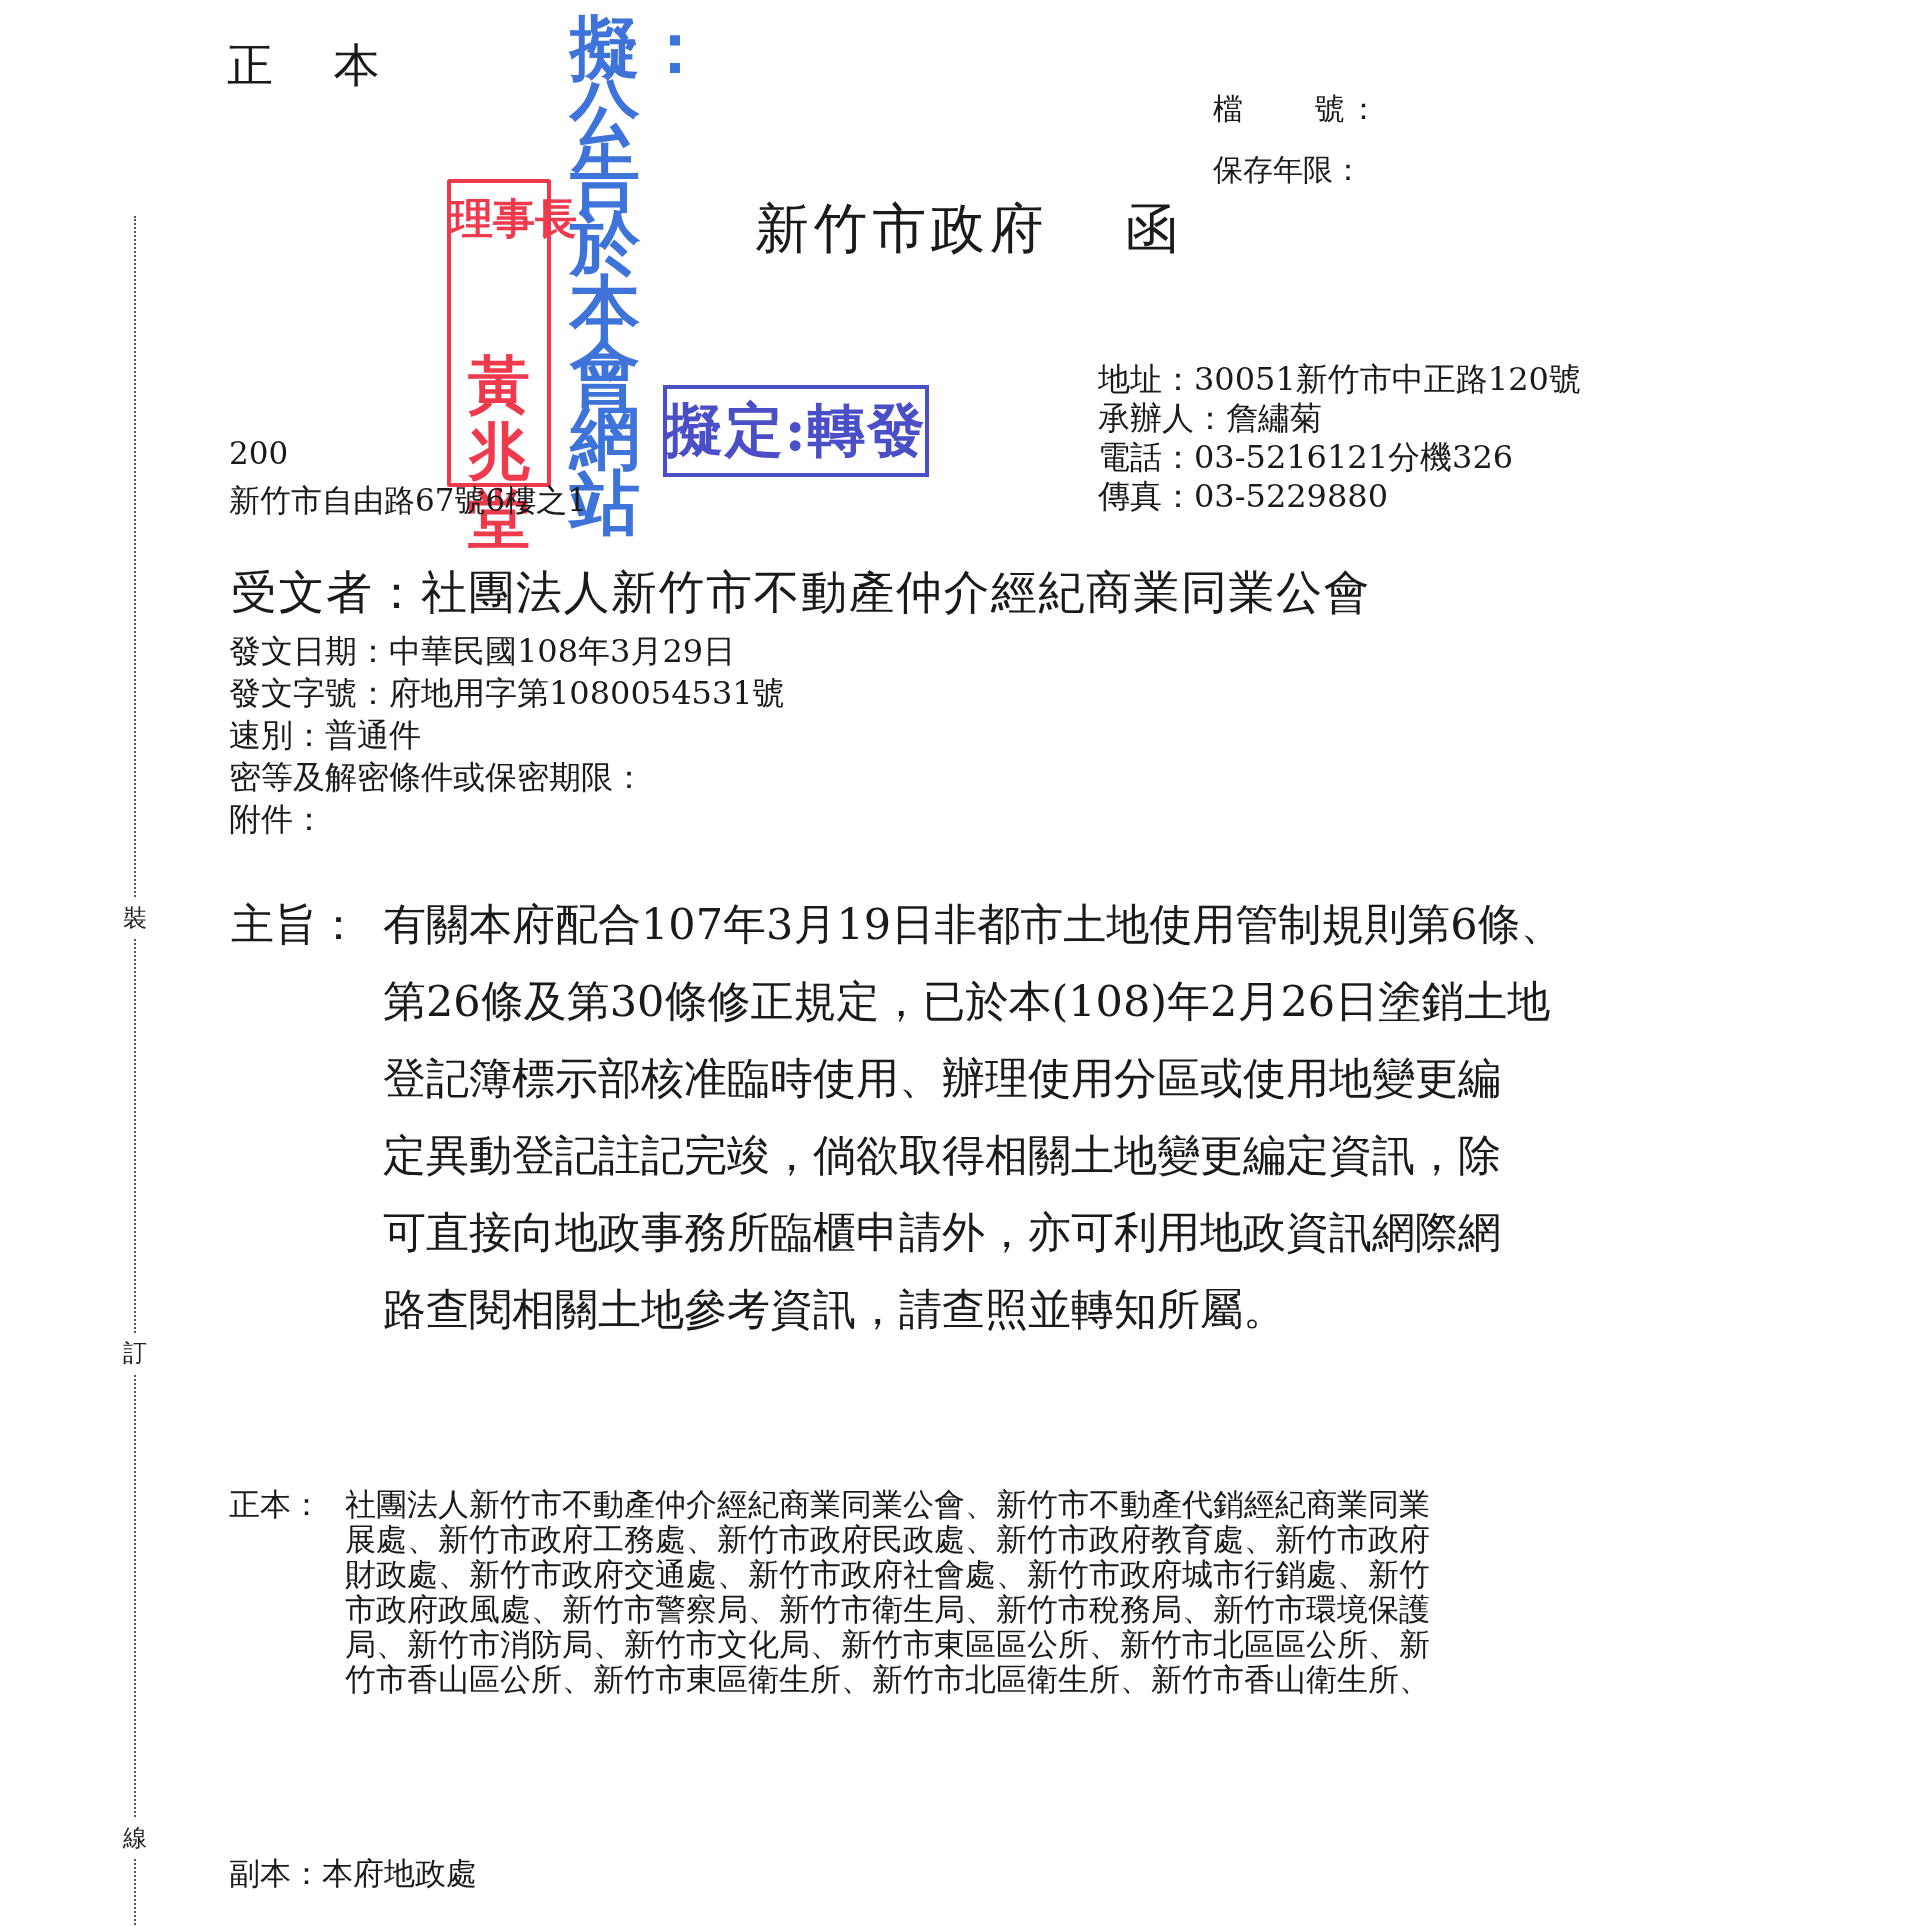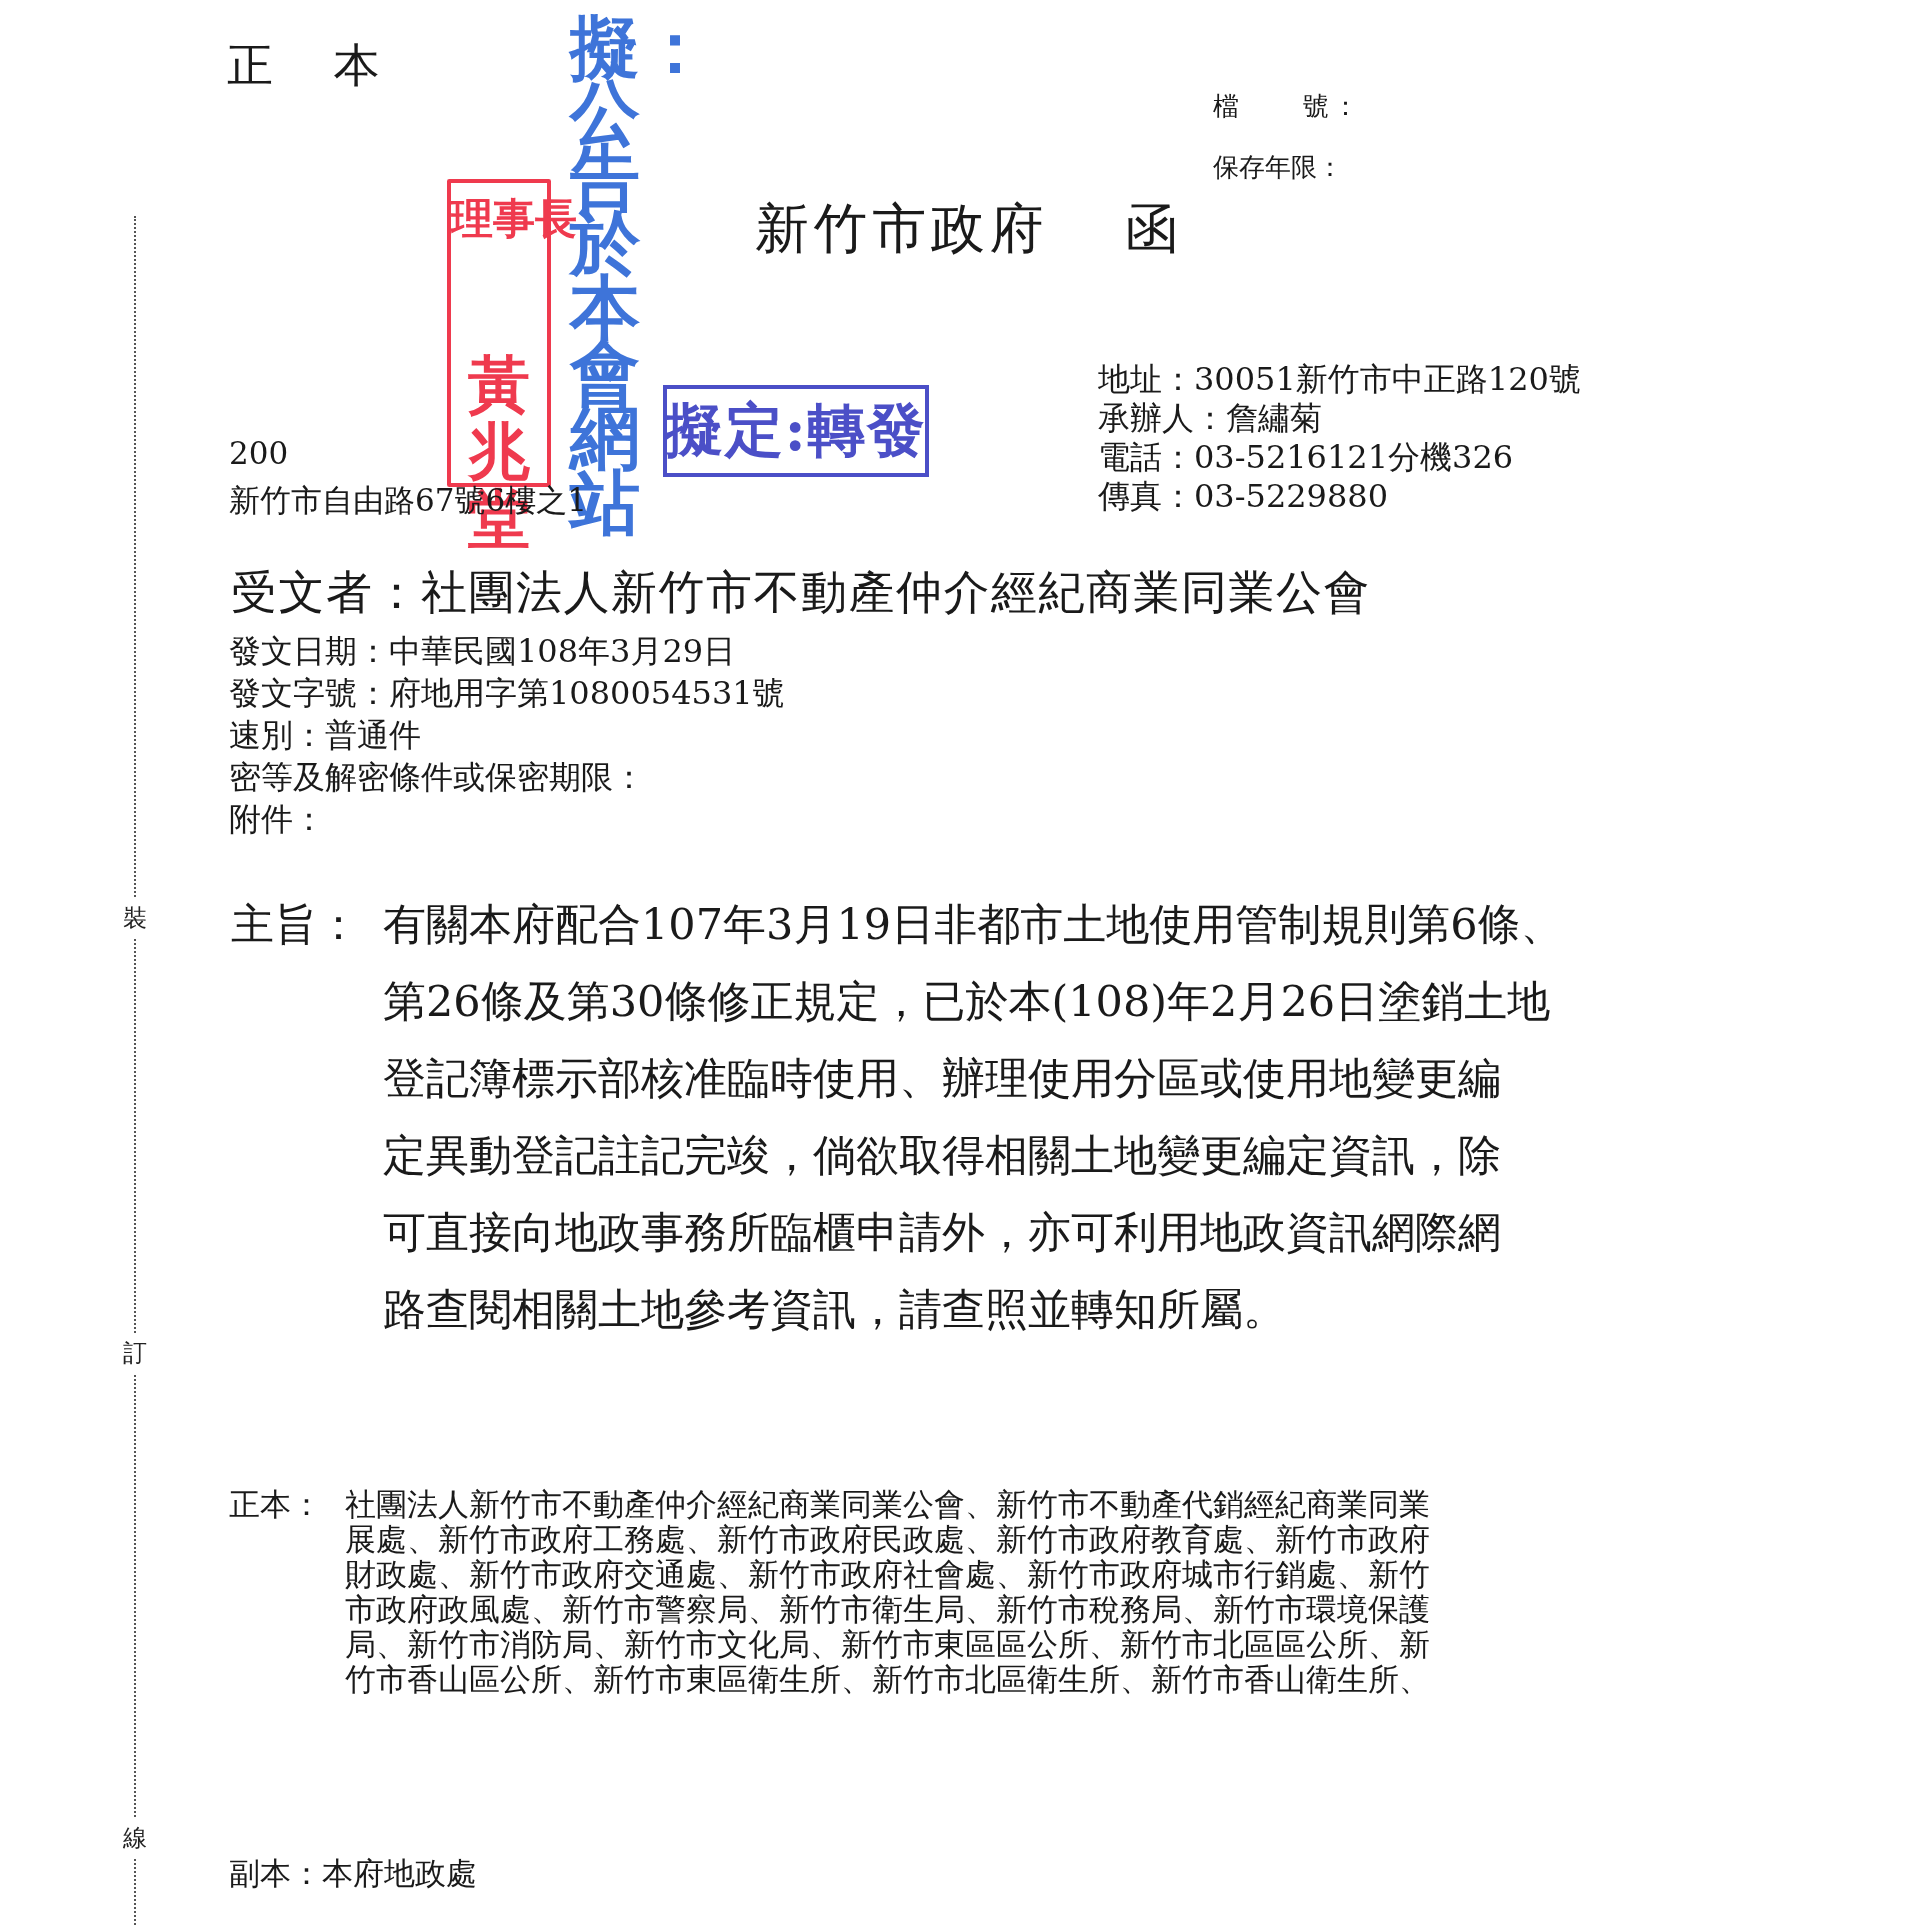--- a/index.html
+++ b/index.html
@@ -1,20 +1,20 @@
 <!DOCTYPE html>
 <html style="font-size:6.2px"><head>
 <meta charset="utf-8">
 <style>
   html, body { margin:0; padding:0; background:#ffffff; }
   body { width:1911px; height:2702px; position:relative; overflow:hidden;
          font-family:"DejaVu Serif","Liberation Serif",serif; color:#1a1a1a; }
   .abs { position:absolute; white-space:nowrap; }
   .copy-mark { left:227px; top:35px; font-size:46px; letter-spacing:23px; }
-  .file-meta { left:1213px; font-size:26px; }
+  .file-meta { left:1213px; font-size:30px; }
   .file-meta.l1 { top:89px; letter-spacing:3.9px; }
   .file-meta.l2 { top:150px; }
   .doc-title { left:755px; top:193px; font-size:54px; letter-spacing:4.6px; }
   .doc-title .gap { display:inline-block; width:77px; }
   .sender-info { left:1098px; top:360px; font-size:32px; line-height:39px; }
   .zip { left:229px; top:435px; font-size:31px; }
   .recv-addr { left:229px; top:480px; font-size:31px; }
   .recipient { left:231px; top:562px; font-size:46px; letter-spacing:1.5px; }
   .meta-fields { left:229px; top:630px; font-size:32px; line-height:42px; }
   .subject { left:231px; top:886px; font-size:43px; line-height:77px; width:1541px; white-space:normal; }

